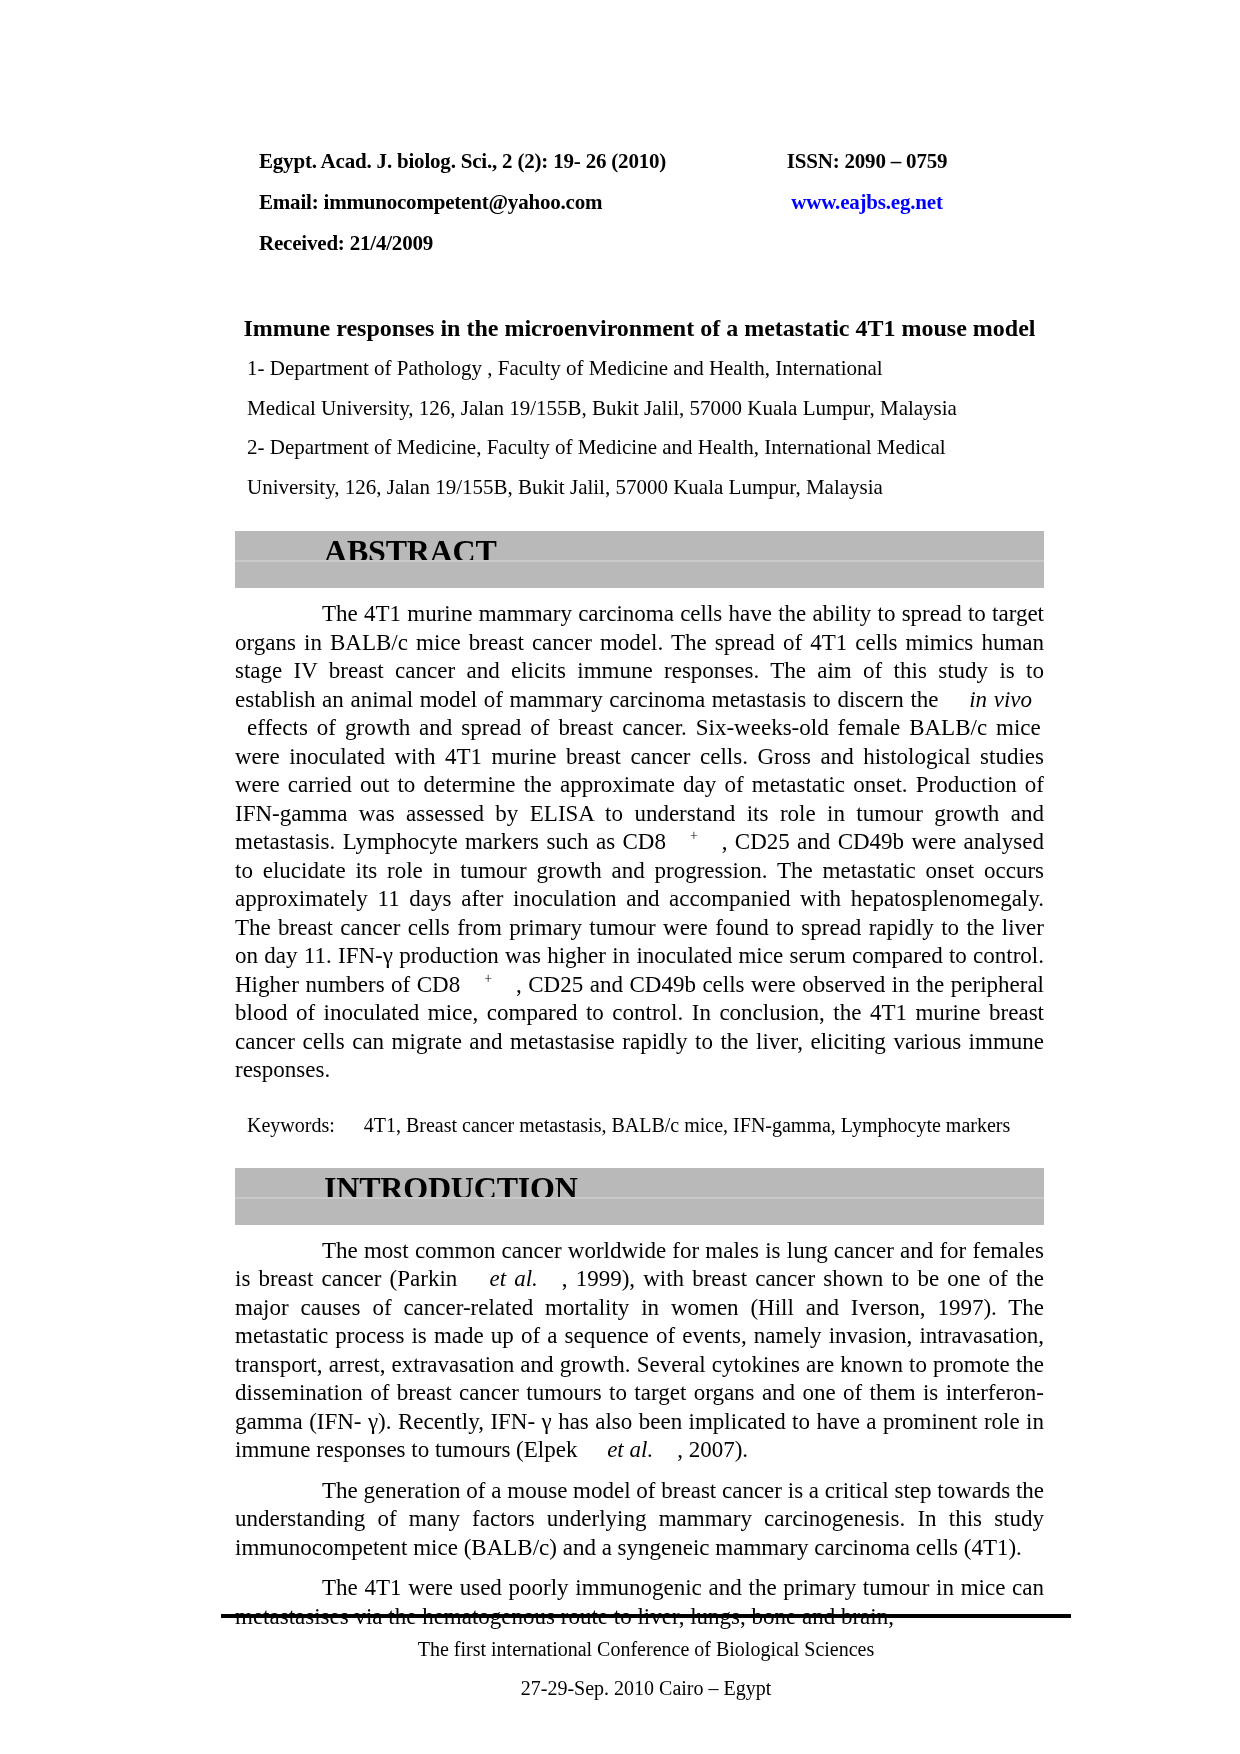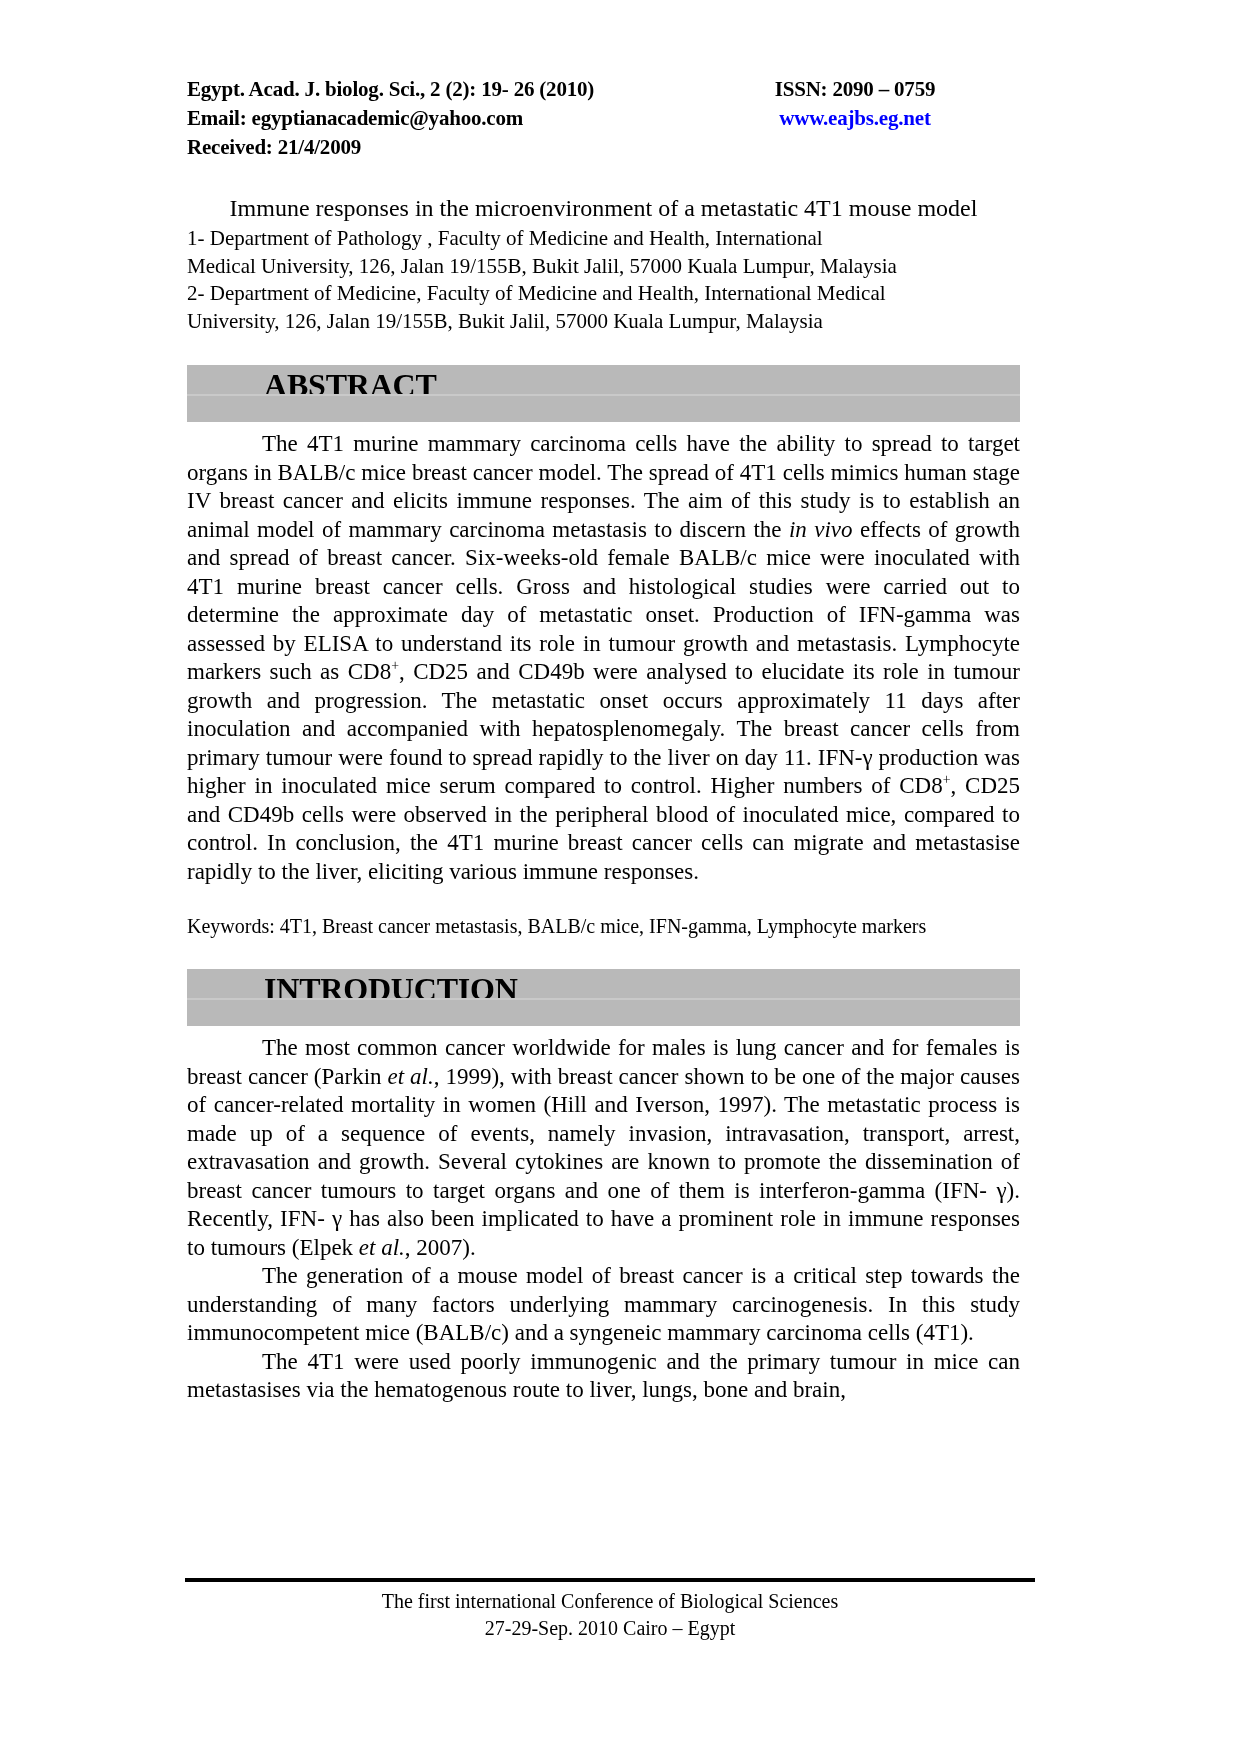--- a/index.html
+++ b/index.html
@@ -2,33 +2,33 @@
 <html style="--link: #0000ff; --box-bg: #b9b9b9; --box-divider: #c9c9c9; --ink: #000000; --page: #ffffff;"><head>
 <meta charset="utf-8">
 <style>
   :root{
     --link:#0000ff;
     --box-bg:#b9b9b9;
     --box-divider:#c9c9c9;
     --ink:#000000;
     --page:#ffffff;
   }
-  *{margin:0;padding:0;box-sizing:border-box;}
+  *{margin:12px;padding:0;box-sizing:border-box;}
   html,body{width:1240px;height:1754px;background:var(--page);overflow:hidden;}
   body{position:relative;font-family:"Liberation Serif", serif;color:var(--ink);}
   .content{position:absolute;left:187px;top:75px;width:833px;}
 
   
   .hdr{display:flex;font-weight:bold;font-size:21px;line-height:29px;letter-spacing:-0.2px;}
   .hdr-left{flex:1;text-align:left;white-space:nowrap;}
   .hdr-right{width:330px;text-align:center;white-space:nowrap;}
   .hdr-right .link{color:var(--link);}
 
   
-  .title{margin-top:31px;text-align:center;font-weight:normal;font-size:24px;line-height:30px;}
+  .title{margin-top:31px;text-align:center;font-weight:bold;font-size:24px;line-height:30px;}
   .authors{margin-top:20px;text-align:center;font-weight:bold;font-size:24px;line-height:30px;}
   .affils{margin-top:2px;text-align:left;font-size:21px;line-height:27.5px;}
   .affils div{white-space:nowrap;}
 
   
   .section-box{margin-top:30px;height:57px;background:var(--box-bg);position:relative;}
   .section-box::after{content:"";position:absolute;left:0;right:0;top:29px;height:2px;background:var(--box-divider);}
   .section-box .label{padding:2px 0 4px 77px;font-weight:bold;font-size:32px;letter-spacing:-0.2px;}
 
   
@@ -44,21 +44,21 @@
   .footer{position:absolute;left:185px;top:1578px;width:850px;border-top:4px solid var(--ink);padding-top:6px;text-align:center;font-size:20px;line-height:27px;}
 </style>
 </head>
 <body>
 
 <div class="content">
 
   <div class="hdr">
     <div class="hdr-left">
       <div>Egypt. Acad. J.  biolog. Sci., 2 (2): 19- 26 (2010)</div>
-      <div>Email: egyptianacademic@yahoo.com</div>
+      <div>Email: immunocompetent@yahoo.com</div>
       <div>Received: 21/4/2009</div>
     </div>
     <div class="hdr-right">
       <div>ISSN: 2090 – 0759</div>
       <div class="link">www.eajbs.eg.net</div>
     </div>
   </div>
 
   <div class="title">Immune responses in the microenvironment of a metastatic 4T1 mouse model</div>
 

